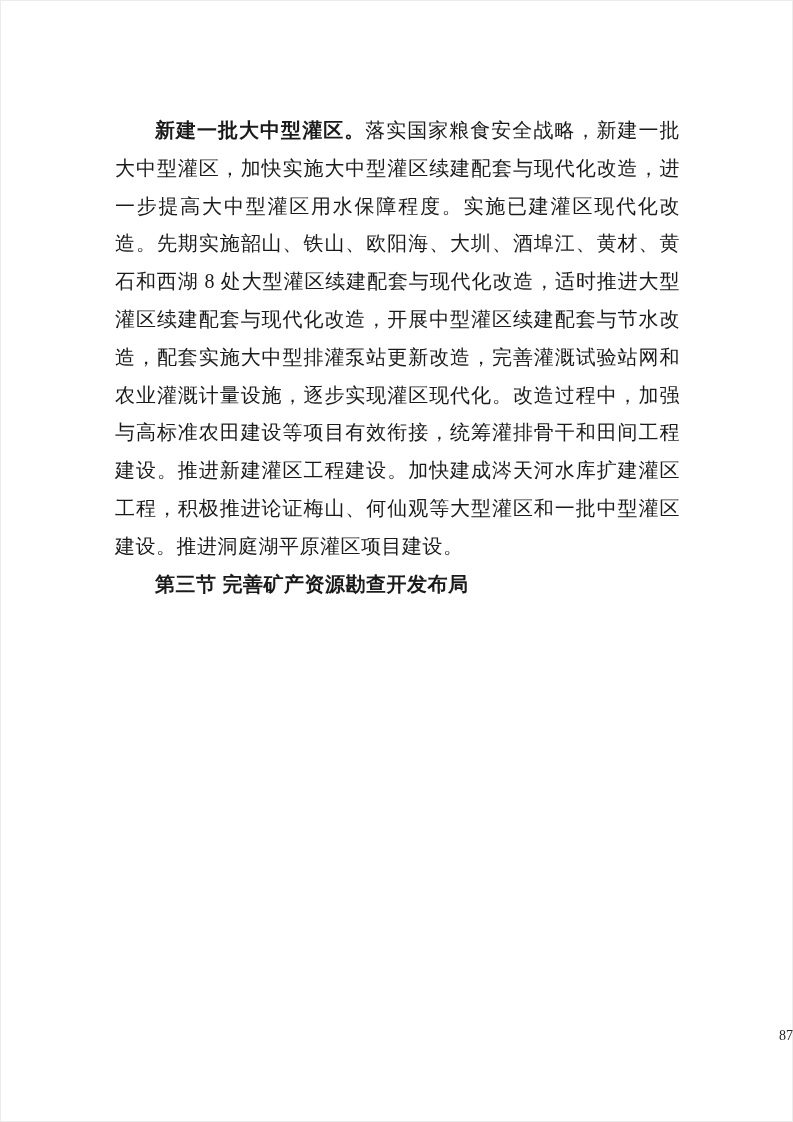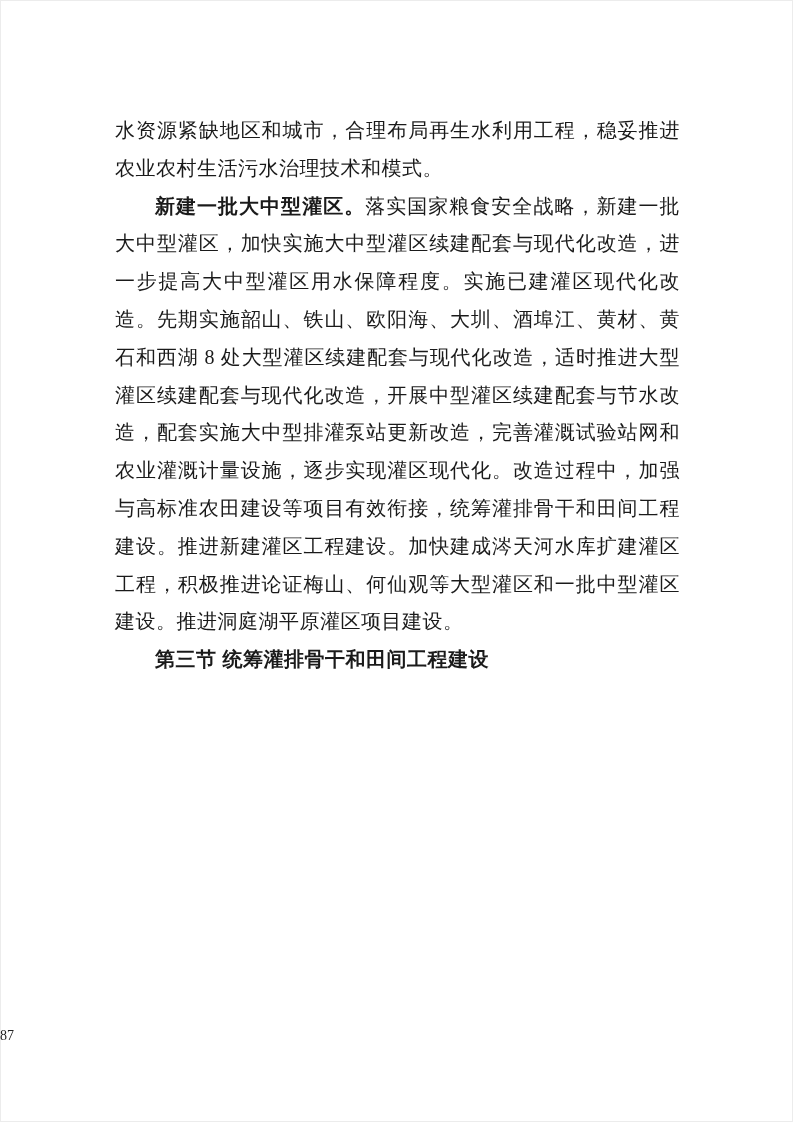--- a/index.html
+++ b/index.html
@@ -47,35 +47,34 @@
     font-family: "Liberation Sans", sans-serif;
     text-align: center;
     color: #111111;
     text-indent: 0;
   }
   .page-number {
     position: absolute;
     left: 0;
     bottom: 78px;
     width: 100%;
-    text-align: left;
+    text-align: right;
     font-size: 14px;
     color: #222222;
   }
 </style>
 </head>
 <body>
 
 <div class="page">
   <div class="body-text">
 
-    <p class="no-indent"><span>水资源紧缺地区和城市，合理布局再生水利用工程，稳妥推进农业农村生活污水治理技术和模式。</span></p>
 
 
     <p><span class="lead">新建一批大中型灌区。</span><span>落实国家粮食安全战略，新建一批大中型灌区，加快实施大中型灌区续建配套与现代化改造，进一步提高大中型灌区用水保障程度。实施已建灌区现代化改造。先期实施韶山、铁山、欧阳海、大圳、酒埠江、黄材、黄石和西湖 8 处大型灌区续建配套与现代化改造，适时推进大型灌区续建配套与现代化改造，开展中型灌区续建配套与节水改造，配套实施大中型排灌泵站更新改造，完善灌溉试验站网和农业灌溉计量设施，逐步实现灌区现代化。改造过程中，加强与高标准农田建设等项目有效衔接，统筹灌排骨干和田间工程建设。推进新建灌区工程建设。加快建成涔天河水库扩建灌区工程，积极推进论证梅山、何仙观等大型灌区和一批中型灌区建设。推进洞庭湖平原灌区项目建设。</span></p>
 
-    <p class="section-heading">第三节 统筹灌排骨干和田间工程建设</p>
+    <p class="section-heading">第三节 完善矿产资源勘查开发布局</p>
 
 
   </div>
 
   <div class="page-number">87</div>
 </div>
 
 </body></html>

